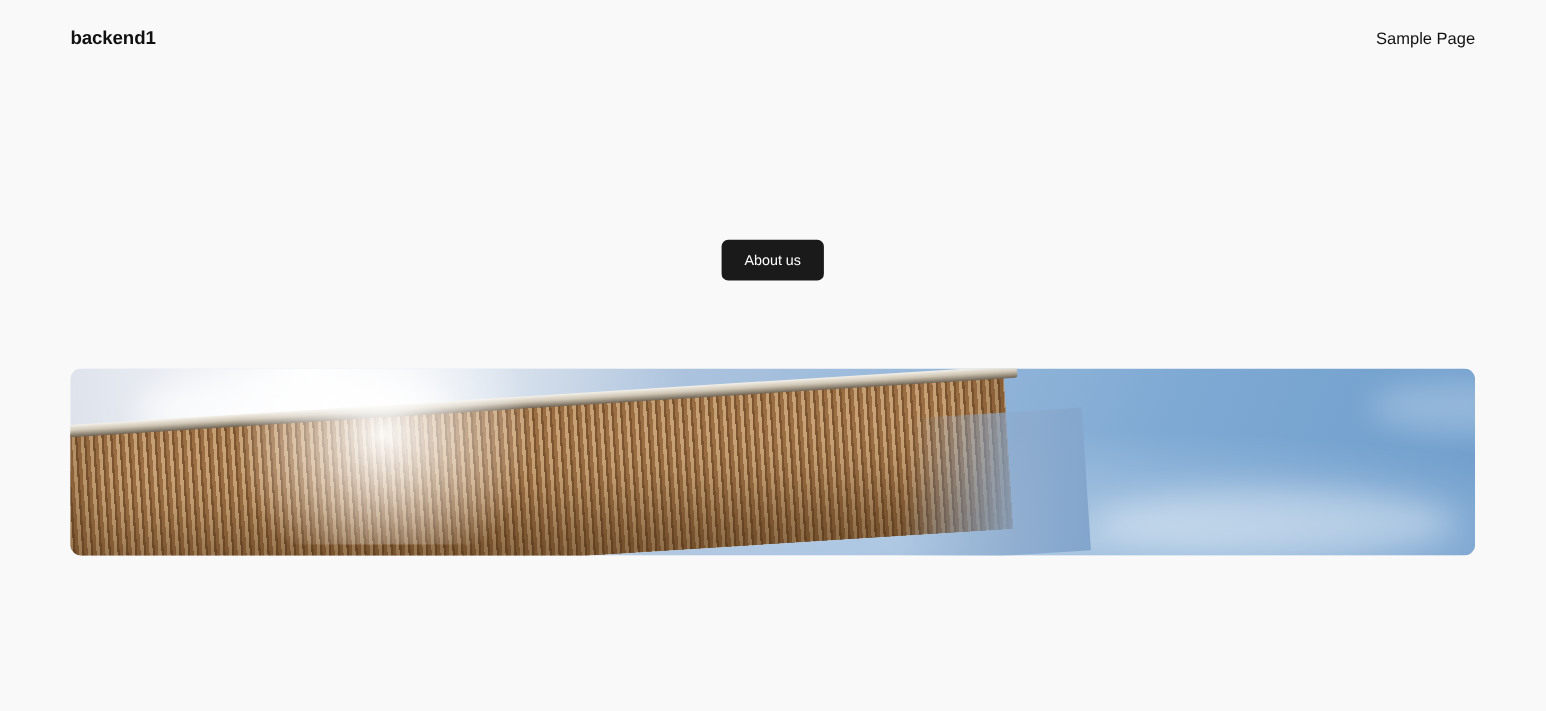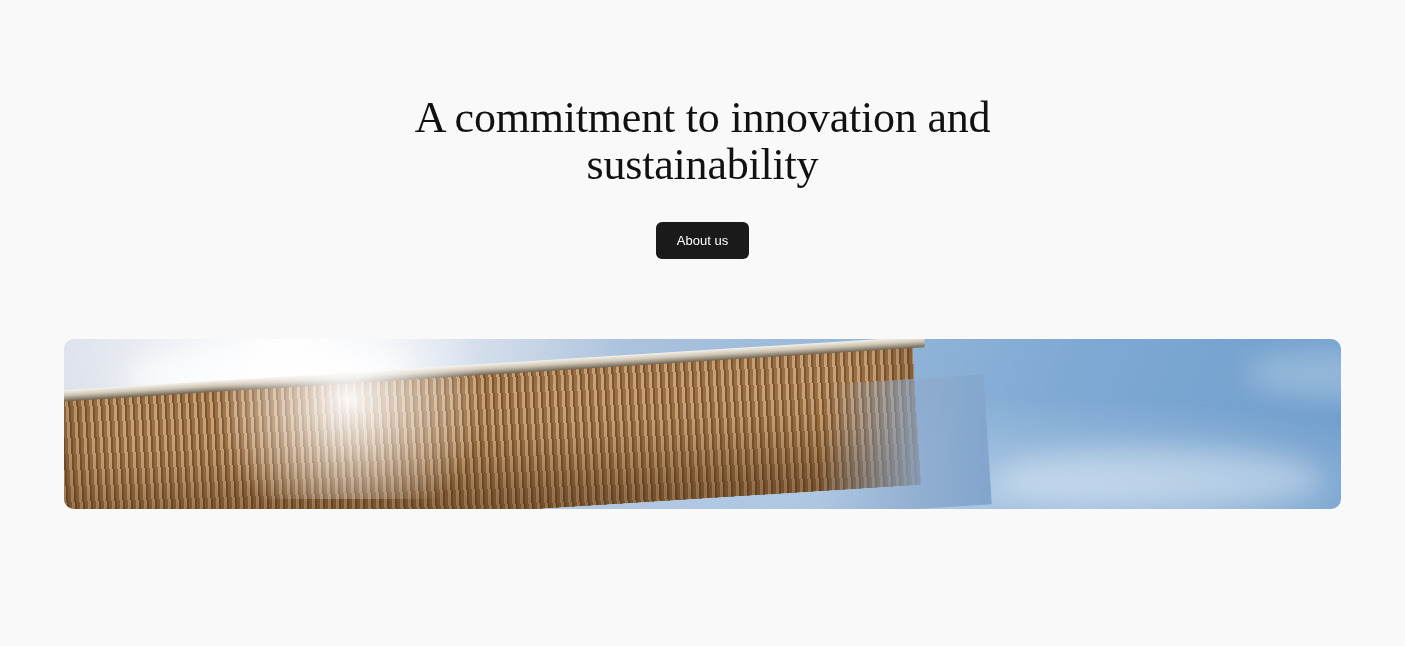--- a/index.html
+++ b/index.html
@@ -75,20 +75,21 @@
   .btn-primary {
     background: #1a1a1a;
     color: #ffffff;
     border: none;
     border-radius: 6px;
     font-size: 13px;
     font-family: "Liberation Sans", sans-serif;
     padding: 12px 21px;
     cursor: pointer;
     line-height: 1;
+    margin-top: 19px;
   }
 
   
   .hero-image-wrap {
     margin: 80px 64px 0;
     height: 170px;
     border-radius: 10px;
     overflow: hidden;
     position: relative;
   }
@@ -159,23 +160,28 @@
     height: 200px;
     background: radial-gradient(circle, rgba(255,255,255,0.95) 0%, rgba(255,255,255,0.45) 35%, rgba(255,255,255,0) 70%);
     pointer-events: none;
   }
 </style>
 </head>
 <body>
 
 <div class="page">
 
+  <header class="site-header">
+    <div class="site-title">backend1</div>
+    <nav class="nav">
+      <a class="nav-link">Sample Page</a>
+    </nav>
+  </header>
 
   <section class="hero">
-    <h1 class="hero-title">A commitment to innovation and sustainability</h1>
     <div class="hero-cta-wrap">
       <button class="btn-primary">About us</button>
     </div>
   </section>
 
   <div class="hero-image-wrap">
     <div class="sky"></div>
     <div class="cloud c1"></div>
     <div class="cloud c2"></div>
     <div class="cloud c3"></div>

